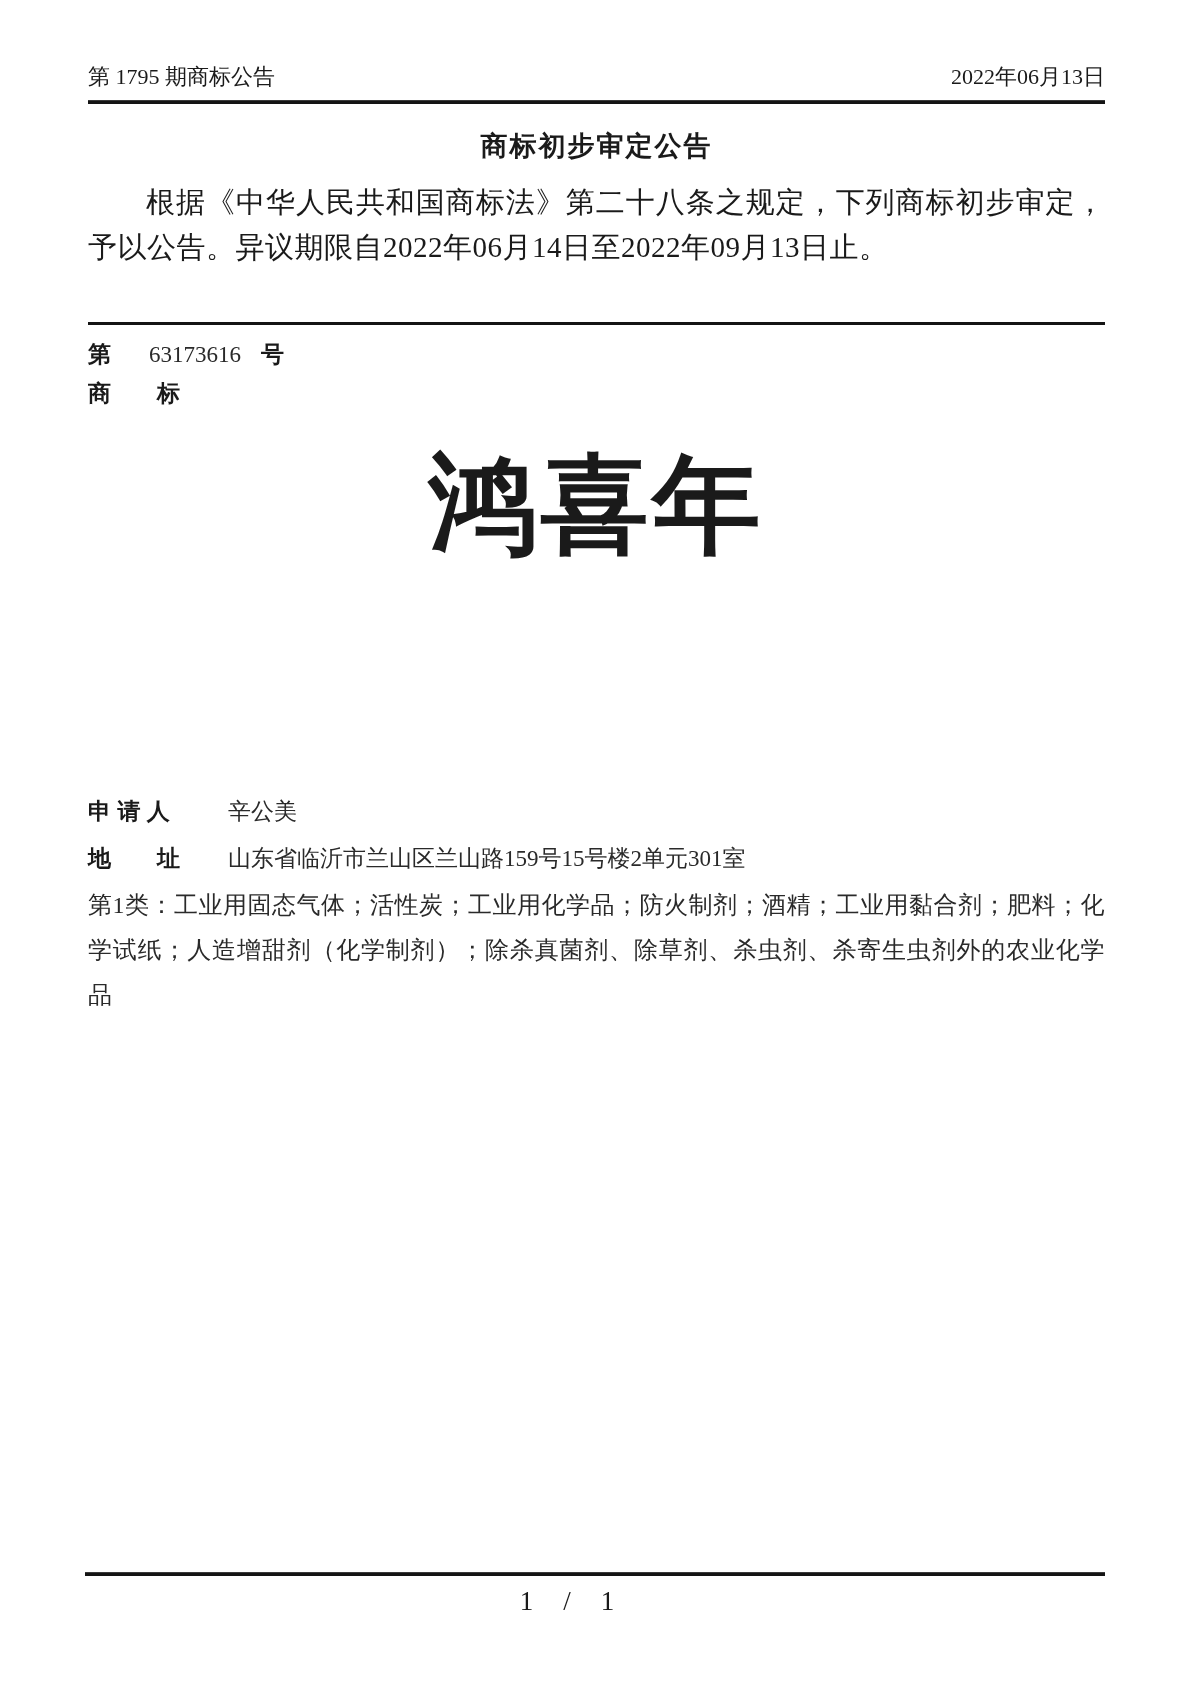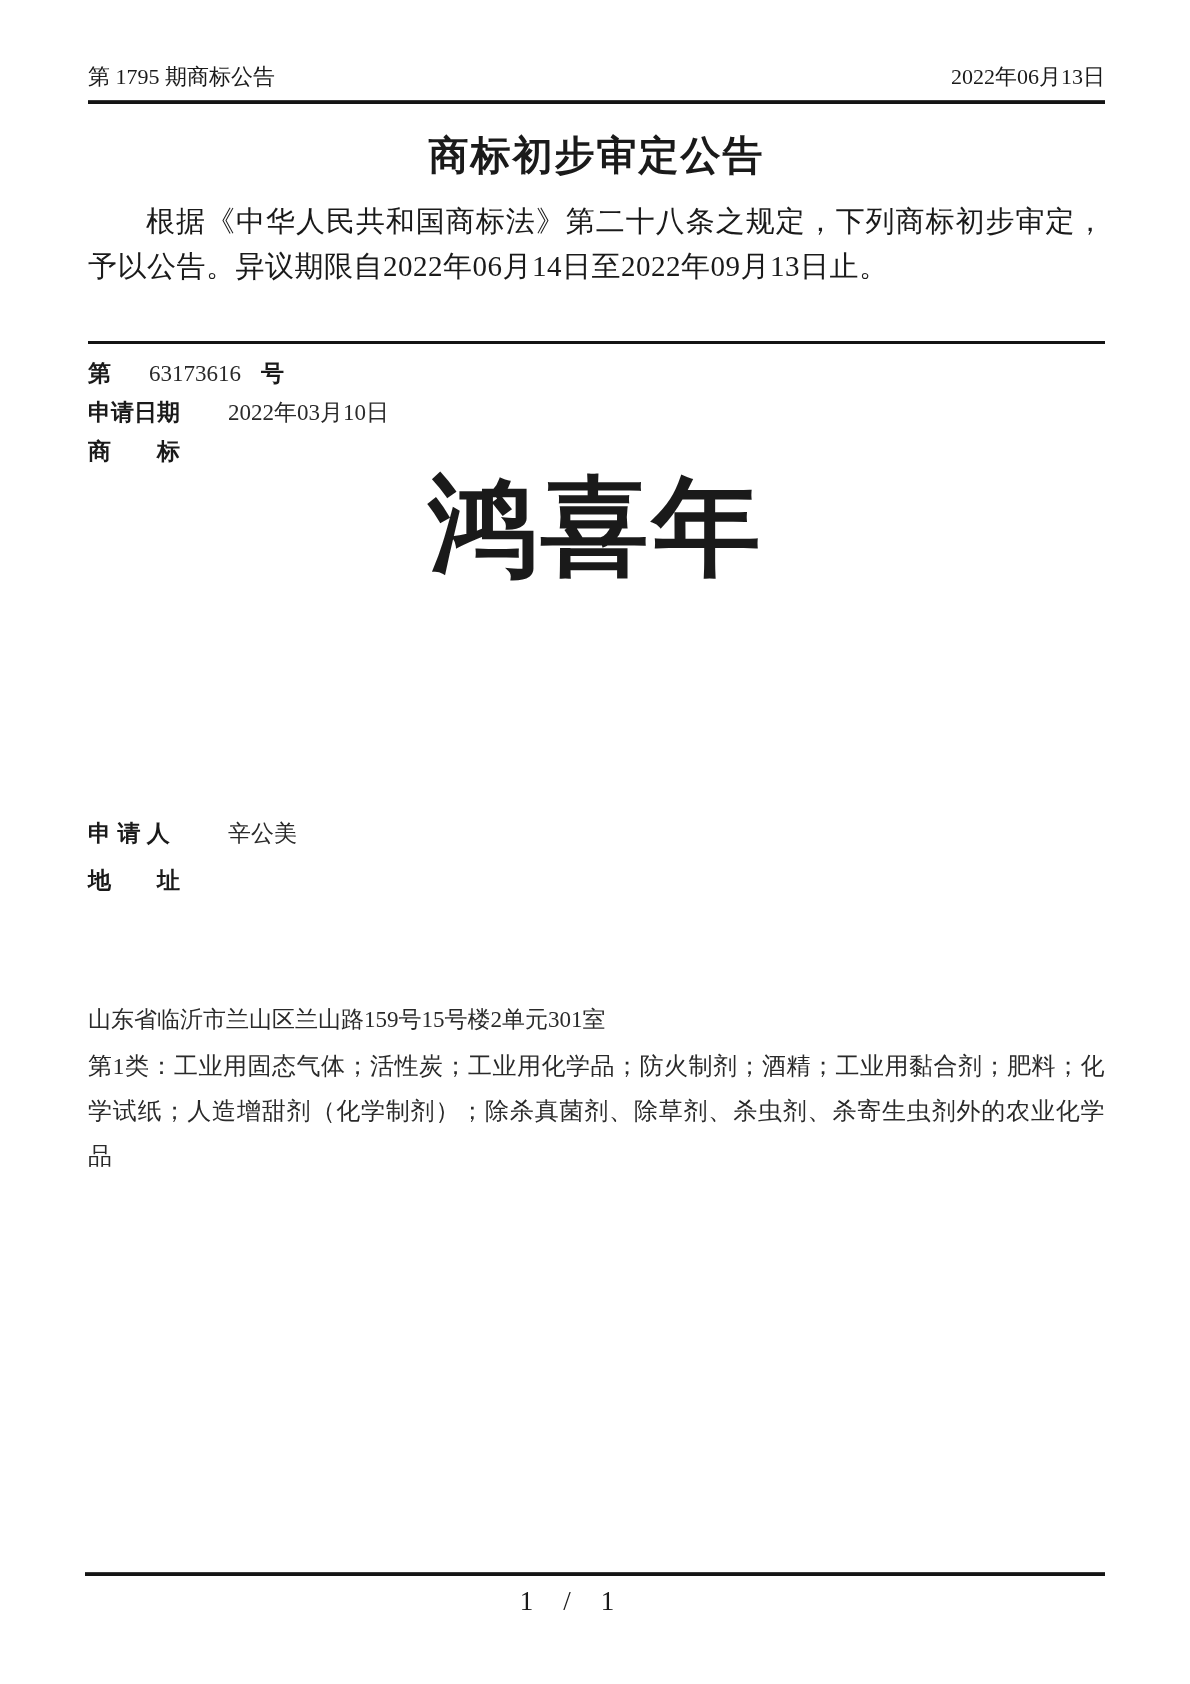--- a/index.html
+++ b/index.html
@@ -32,21 +32,21 @@
   }
   .rule-single {
     border-top: 3px solid #141414;
     margin-top: 52px;
   }
 
   
   .doc-title {
     margin-top: 24px;
     text-align: center;
-    font-size: 40px;
+    font-size: 27px;
     font-weight: bold;
     letter-spacing: 2px;
   }
   .intro {
     margin-top: 16px;
     font-size: 29px;
     font-weight: normal;
     line-height: 45px;
     text-indent: 2em;
     text-align: justify;
@@ -67,29 +67,30 @@
     font-weight: bold;
     flex: 0 0 140px;
     white-space: pre;
   }
   .lbl.auto { flex: 0 0 auto; }
   .val { font-weight: normal; color: #2a2a2a; }
   .num-value { margin-left: 38px; color: #2a2a2a; text-align: right; }
   .num-suffix { margin-left: 20px; }
 
   .trademark {
+    margin-top: 36px;
     text-align: center;
     font-size: 108px;
     line-height: 124px;
     font-weight: bold;
     letter-spacing: 4px;
   }
 
   .applicant-block { margin-top: 228px; }
-  .row.gap { margin-top: 16px; flex-direction: column; }
+  .row.gap { margin-top: 16px; }
   .goods-heading {
     margin-top: 16px;
     font-size: 24px;
     line-height: 30px;
     font-family: "Liberation Sans", "DejaVu Sans", sans-serif;
     font-weight: bold;
   }
   .goods-text {
     margin-top: 9px;
     font-size: 24px;
@@ -134,24 +135,20 @@
     <p class="intro">根据《中华人民共和国商标法》第二十八条之规定，下列商标初步审定，予以公告。异议期限自2022年06月14日至2022年09月13日止。</p>
 
     <div class="rule-single"></div>
 
     <div class="row first">
       <span class="lbl auto">第</span>
       <span class="num-value">63173616</span>
       <span class="lbl auto num-suffix">号</span>
     </div>
 
-    <div class="row">
-      <span class="lbl">申请日期</span>
-      <span class="val">2022年03月10日</span>
-    </div>
 
     <div class="row">
       <span class="lbl">商　　标</span>
     </div>
 
     <div class="trademark">鸿喜年</div>
 
     <div class="applicant-block">
       <div class="row">
         <span class="lbl">申 请 人</span>

